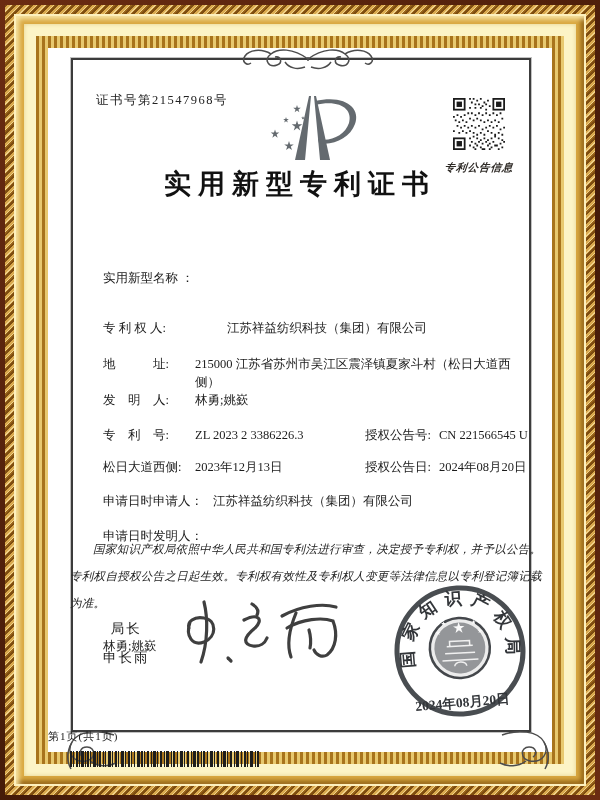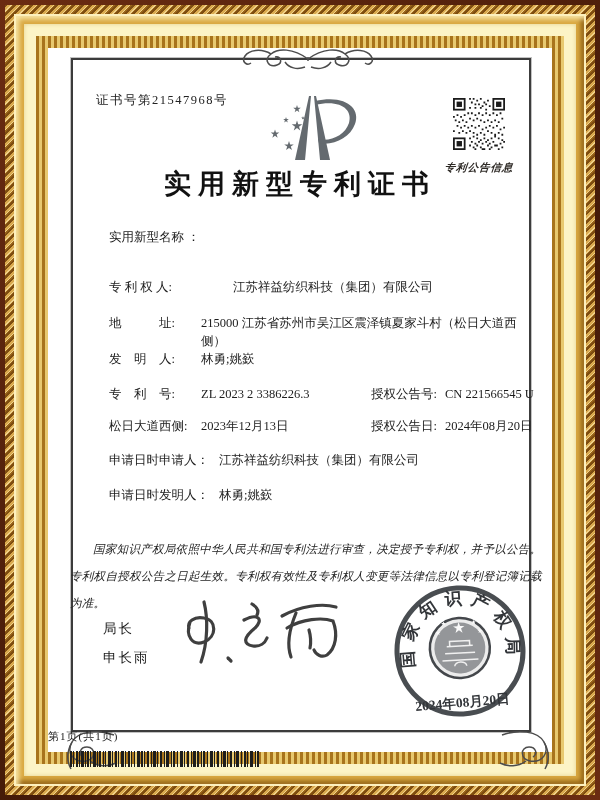--- a/index.html
+++ b/index.html
@@ -25,32 +25,32 @@
 
   .abs{position:absolute;}
   .certno{left:48px;top:44px;font-size:12.5px;letter-spacing:1.5px;color:#222;}
   .logo{left:205px;top:46px;}
   .qrblock{left:393px;top:50px;width:76px;text-align:center;}
   .qrcap{margin-top:7px;font-size:10.5px;font-style:italic;font-weight:bold;
          letter-spacing:1px;color:#2e2a26;transform:skewX(-6deg);}
   .title{left:0;top:118px;width:100%;text-align:center;font-size:27px;
          font-weight:600;letter-spacing:7px;color:#111;}
 
-  .row{left:61px;width:445px;display:flex;font-size:12.5px;line-height:1.45;}
+  .row{left:55px;width:445px;display:flex;font-size:12.5px;line-height:1.45;margin-top:41px;}
   .flabel{white-space:pre;flex:0 0 92px;color:#1c1c1c;}
   .fvalue{color:#1c1c1c;}
   .pair{display:flex;flex:0 0 262px;}
   .pair2{display:flex;flex:1;}
   .pair2 .flabel{flex:0 0 74px;}
 
   .legal{left:22px;top:488px;width:478px;font-size:11.5px;font-style:italic;
          letter-spacing:.3px;line-height:2.35;color:#222;}
   .legal .l1{text-indent:2em;}
 
-  .officer{left:55px;top:566px;font-size:13.5px;line-height:2.15;letter-spacing:2px;color:#1a1a1a;}
+  .officer{left:55px;top:566px;font-size:13.5px;line-height:2.15;letter-spacing:2px;color:#1a1a1a;text-align:center;}
   .sig{left:122px;top:544px;}
   .seal{left:333px;top:528px;}
   .seal text{font-family:"Liberation Serif","DejaVu Serif",serif;font-weight:bold;fill:#33363a;}
   .footer{left:0;top:681px;width:100%;text-align:left;font-size:11px;letter-spacing:1px;color:#222;}
   .barcode{left:22px;top:703px;}
   .orn{color:#4c4c4c;}
 </style>
 </head>
 <body>
 
@@ -164,21 +164,21 @@
           </span>
           <span class="pair2">
             <span class="flabel">授权公告日:</span>
             <span class="fvalue">2024年08月20日</span>
           </span>
         </div>
         <div class="abs row" style="top:403px;">
           <span class="flabel" style="flex-basis:110px;">申请日时申请人：</span>
           <span class="fvalue">江苏祥益纺织科技（集团）有限公司</span>
         </div>
-        <div class="abs row" style="top:438px;">
+        <div class="abs row" style="top:438px;flex-direction:column;">
           <span class="flabel" style="flex-basis:110px;">申请日时发明人：</span>
           <span class="fvalue">林勇;姚嶔</span>
         </div>
 
         <div class="abs legal">
           <div class="l1">国家知识产权局依照中华人民共和国专利法进行审查，决定授予专利权，并予以公告。</div>
           <div class="l2">专利权自授权公告之日起生效。专利权有效性及专利权人变更等法律信息以专利登记簿记载为准。</div>
         </div>
 
         <div class="abs officer">

